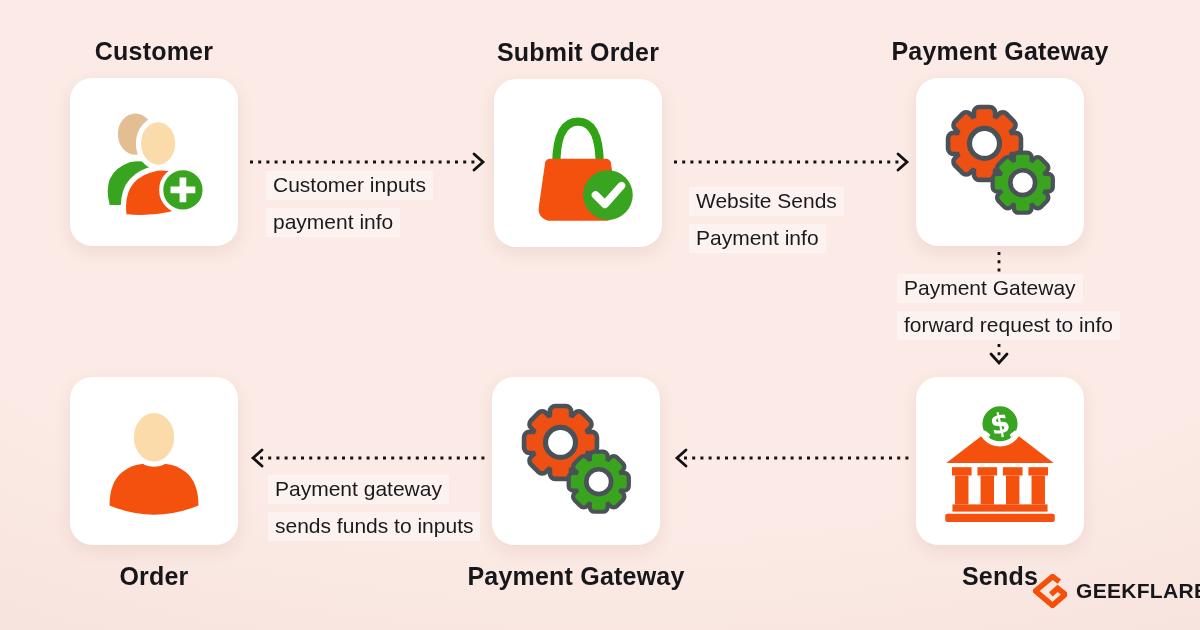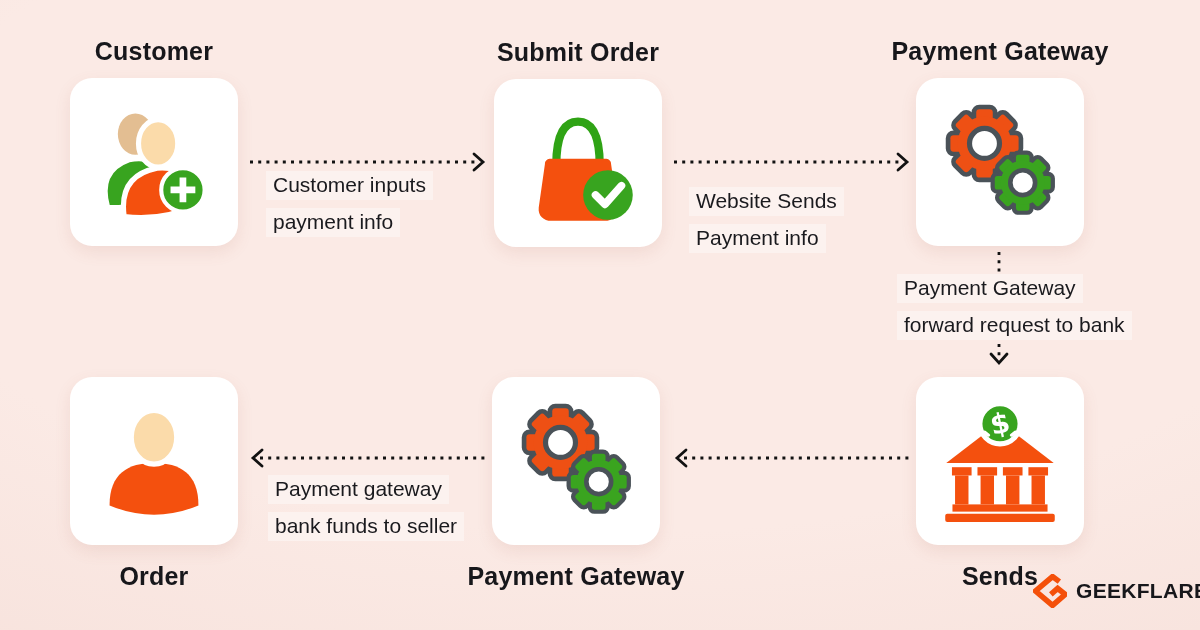--- a/index.html
+++ b/index.html
@@ -175,27 +175,27 @@
     <div class="line"><span class="hl">payment info</span></div>
   </div>
 
   <div class="edge-label" style="left:689px;top:187px">
     <div class="line"><span class="hl">Website Sends</span></div>
     <div class="line"><span class="hl">Payment info</span></div>
   </div>
 
   <div class="edge-label" style="left:897px;top:274px">
     <div class="line"><span class="hl">Payment Gateway</span></div>
-    <div class="line"><span class="hl">forward request to bank</span></div>
+    <div class="line"><span class="hl">forward request to info</span></div>
   </div>
 
 
   <div class="edge-label" style="left:268px;top:475px">
     <div class="line"><span class="hl">Payment gateway</span></div>
-    <div class="line"><span class="hl">bank funds to seller</span></div>
+    <div class="line"><span class="hl">sends funds to inputs</span></div>
   </div>
 
   <div class="logo">
     <svg width="34" height="34" viewBox="0 0 40 40">
       <path d="M 31,9 L 23,3 L 3,20 L 23,37 L 38,24 L 29,17 L 21,24" fill="none" stroke="#F4500A" stroke-width="6.5" stroke-linejoin="miter"></path>
     </svg>
     <span class="logo-text">GEEKFLARE</span>
   </div>
 
 </div>

